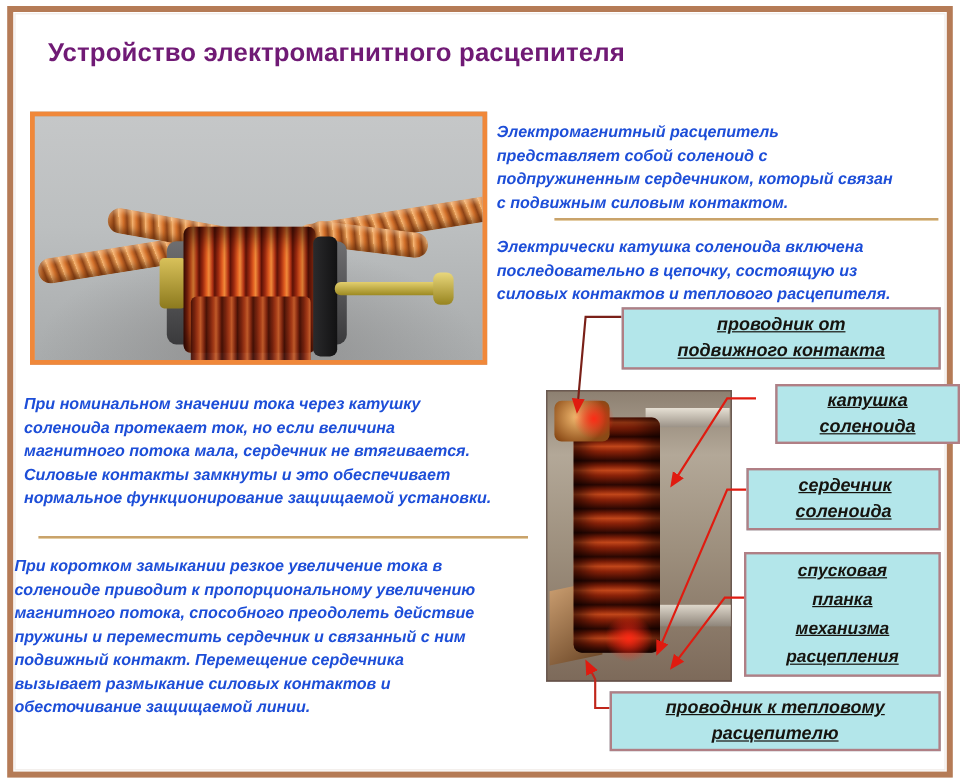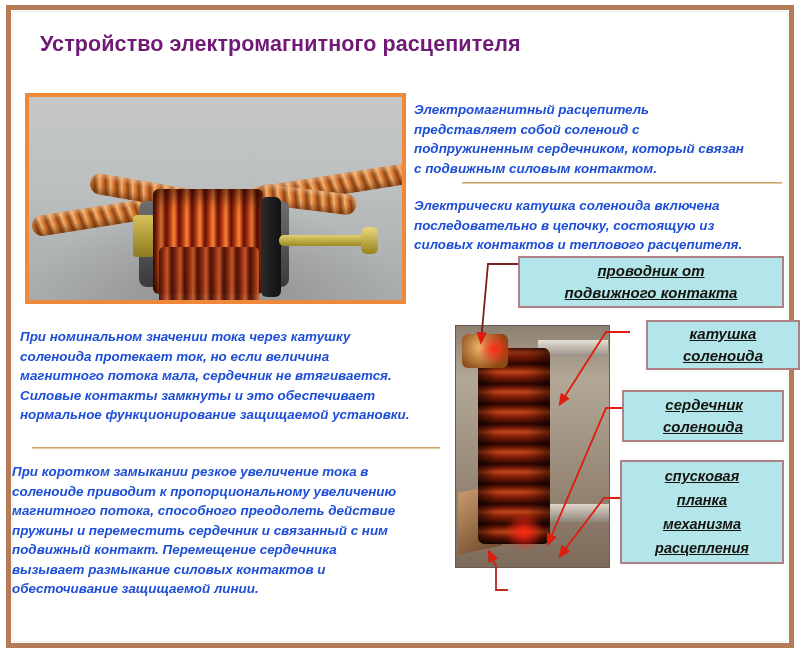--- a/index.html
+++ b/index.html
@@ -332,14 +332,16 @@
   <div class="callout c1">проводник от
 подвижного контакта</div>
   <div class="callout c2">катушка
 соленоида</div>
   <div class="callout c3">сердечник
 соленоида</div>
   <div class="callout c4">спусковая
 планка
 механизма
 расцепления</div>
+  <div class="callout c5">проводник к тепловому
+расцепителю</div>
 
 </div>
 
 </body></html>

